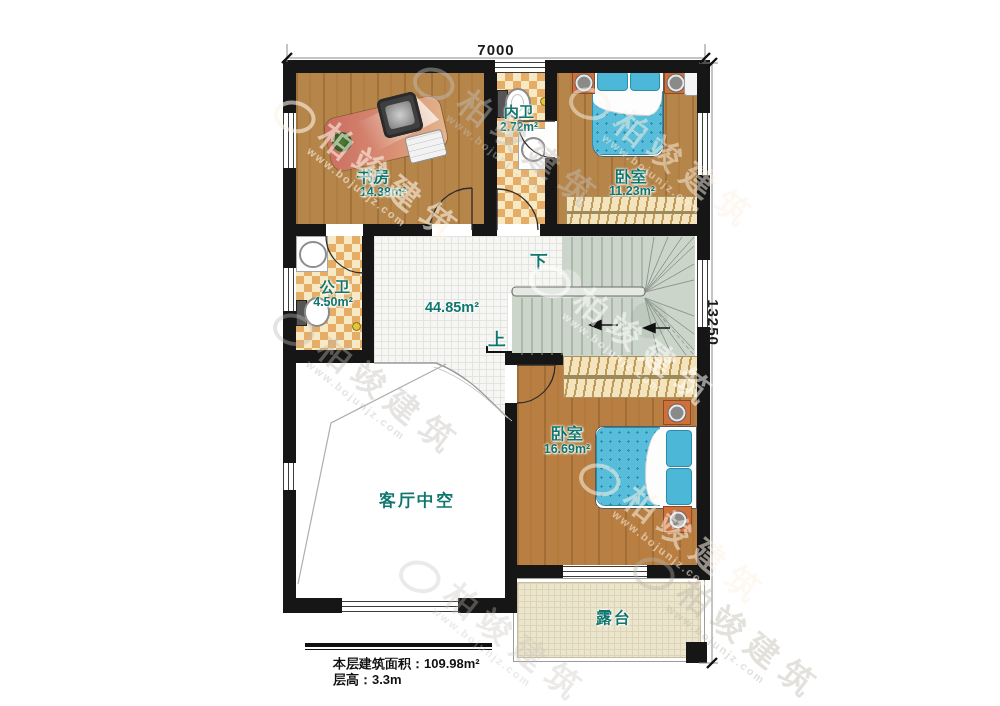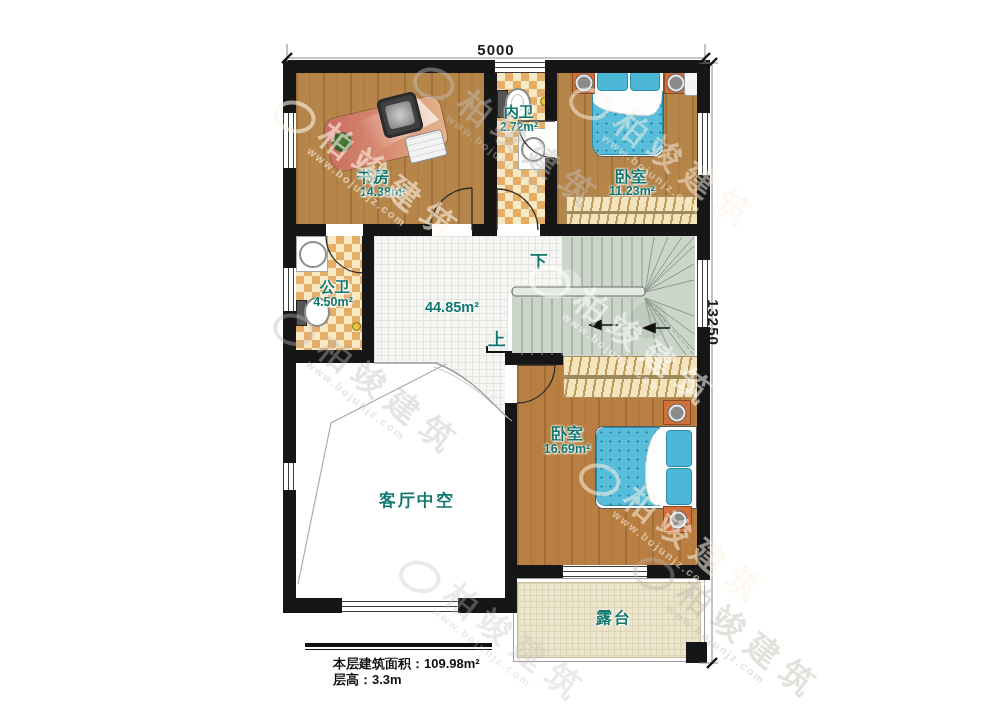--- a/index.html
+++ b/index.html
@@ -251,21 +251,21 @@
   <div class="lab" style="left:335px;top:287px;font-size:15px;">公卫</div>
   <div class="lab area" style="left:333px;top:302px;">4.50m²</div>
   <div class="lab" style="left:452px;top:307px;font-size:14.5px;">44.85m²</div>
   <div class="lab" style="left:539px;top:261px;font-size:17px;">下</div>
   <div class="lab" style="left:497px;top:339px;font-size:17px;">上</div>
   <div class="lab" style="left:417px;top:500px;font-size:17px;letter-spacing:2px;">客厅中空</div>
   <div class="lab" style="left:567px;top:434px;font-size:16px;">卧室</div>
   <div class="lab area" style="left:567px;top:449px;">16.69m²</div>
   <div class="lab" style="left:614px;top:618px;font-size:16px;letter-spacing:2px;">露台</div>
 
-  <div class="dim" style="left:466px;top:41px;width:60px;">5000</div>
+  <div class="dim" style="left:466px;top:41px;width:60px;">7000</div>
   <div class="dim" style="left:683px;top:314px;width:60px;transform:rotate(90deg);">13250</div>
 
   <div class="abs" style="left:305px;top:643px;width:187px;height:4px;background:#111;z-index:7;"></div>
   <div class="abs" style="left:305px;top:649px;width:187px;height:1px;background:#111;z-index:7;"></div>
   <div class="tblock" style="left:333px;top:655px;font-size:13px;font-weight:600;">本层建筑面积：109.98m²</div>
   <div class="tblock" style="left:333px;top:671px;font-size:13px;font-weight:600;text-align:center;">层高：3.3m</div>
 
   <div class="wm" style="left:293px;top:85px;color:rgba(252,243,230,0.6);">
     <span class="oval"></span>
     <span class="col">

